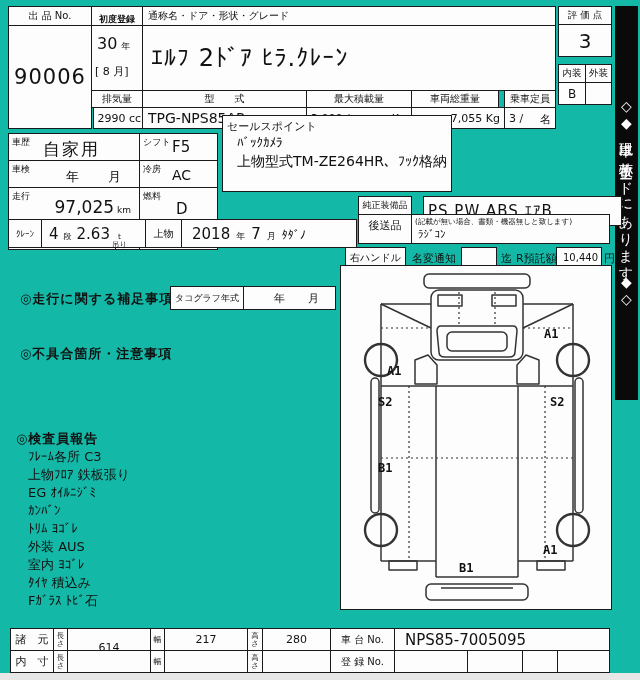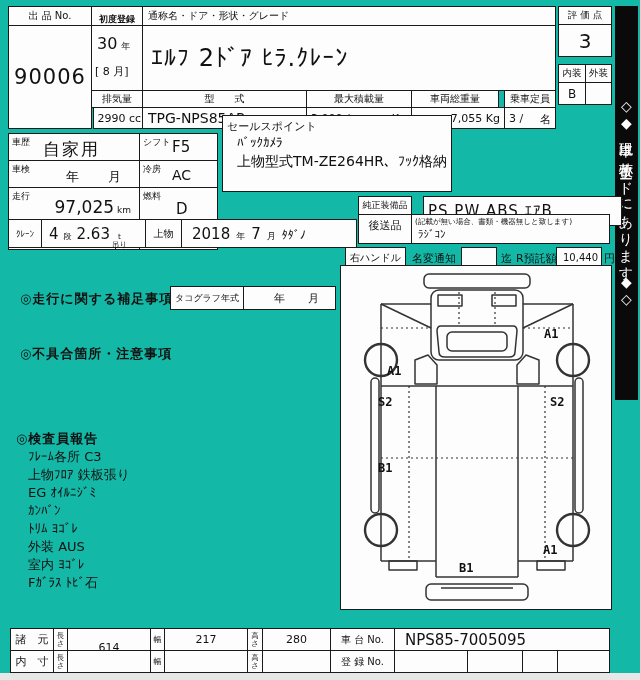--- a/index.html
+++ b/index.html
@@ -182,20 +182,21 @@
 
   <div class="note-title" style="left:16px;top:430px;">◎検査員報告</div>
   <div class="abs" style="left:28px;top:448px;">
     <div class="insp-item">ﾌﾚｰﾑ各所 C3</div>
     <div class="insp-item">上物ﾌﾛｱ 鉄板張り</div>
     <div class="insp-item">EG ｵｲﾙﾆｼﾞﾐ</div>
     <div class="insp-item">ｶﾝﾊﾞﾝ</div>
     <div class="insp-item">ﾄﾘﾑ ﾖｺﾞﾚ</div>
     <div class="insp-item">外装 AUS</div>
     <div class="insp-item">室内 ﾖｺﾞﾚ</div>
+    <div class="insp-item">ﾀｲﾔ 積込み</div>
     <div class="insp-item">Fｶﾞﾗｽ ﾄﾋﾞ石</div>
   </div>
 
   <div class="cell" style="left:340px;top:265px;width:272px;height:345px;">
     <svg width="270" height="343" viewBox="0 0 270 343" style="position:absolute;left:0;top:0;">
       <g fill="none" stroke="#333" stroke-width="1.5" stroke-linejoin="round">
 
         <rect x="83" y="8" width="106" height="14" rx="5"></rect>
 
         <rect x="90" y="24" width="92" height="70" rx="8"></rect>

